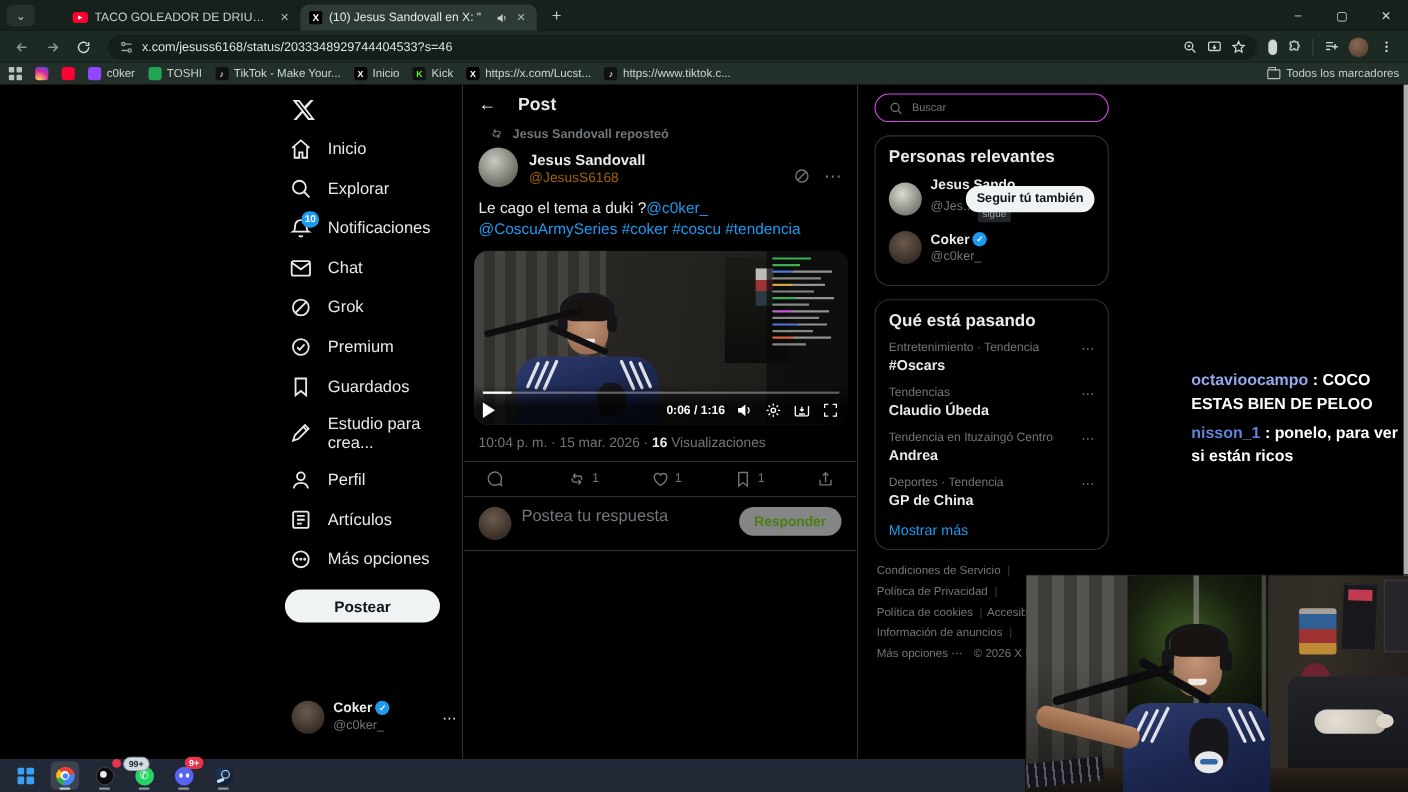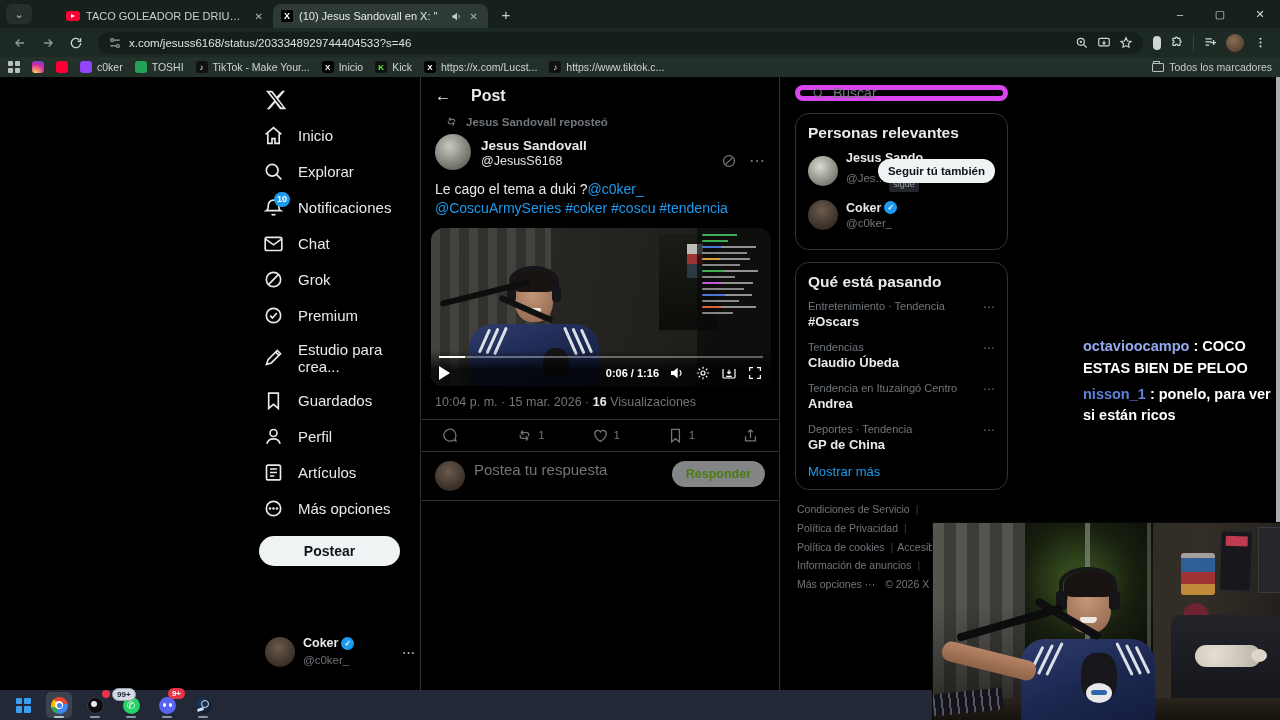--- a/index.html
+++ b/index.html
@@ -70,21 +70,21 @@
   
   .mcol { position:absolute; left:420px; top:0; width:360px; height:100%; border-left:1px solid #2f3336; border-right:1px solid #2f3336; }
   .mhead { display:flex; align-items:center; gap:20px; padding:10px 14px 8px 14px; }
   .back-ar { font-size:16px; color:#e7e9ea; }
   .mtitle { font-size:16px; font-weight:bold; }
   .repost-line { display:flex; align-items:center; gap:8px; padding:2px 14px 2px 24px; color:#71767b; font-size:11.5px; font-weight:bold; }
   .author-row { display:flex; align-items:flex-end; padding:4px 14px; }
   .author-row .av { width:36px; height:36px; border-radius:50%; background:radial-gradient(circle at 40% 35%, #c9c9c2, #6e6e66 70%, #42423c); }
   .author-names { margin-left:10px; line-height:1.25; }
   .a-name { font-size:13.5px; font-weight:bold; }
-  .a-handle { font-size:12.5px; color:#e5e5e5; }
+  .a-handle { font-size:12.5px; color:#a16207; }
   .author-right { margin-left:auto; display:flex; align-items:center; gap:12px; color:#71767b; }
   .post-text { padding:6px 14px 8px 14px; font-size:14px; line-height:1.35; }
   .link { color:#1d9bf0; text-decoration:none; }
 
   
   .video { position:relative; margin:2px 10px 0 10px; width:340px; height:158px; border-radius:13px; overflow:hidden; background:#090909; }
   .vscene { position:absolute; inset:0; background:linear-gradient(100deg,#2e2c29 0%,#262421 45%,#1c1a17 100%); }
   .v-curtain { position:absolute; left:0; top:0; width:120px; height:100%; background:repeating-linear-gradient(90deg,#4a4843 0 9px,#35332f 9px 19px); opacity:.8; }
   .v-window { position:absolute; left:228px; top:6px; width:58px; height:96px; background:linear-gradient(#1a1c16,#0c0d0a); }
   .v-door { position:absolute; left:256px; top:16px; width:16px; height:34px; background:linear-gradient(#d8d8d4 30%,#b33a3a 30% 60%,#30404a 60%); opacity:.85; }
@@ -116,21 +116,21 @@
   .act { display:flex; align-items:center; gap:5px; font-size:11.5px; flex:1; }
   .act:last-child { flex:0; }
   .aico { width:17px; height:17px; }
   .reply-row { display:flex; align-items:flex-start; padding:9px 14px; gap:9px; }
   .reply-row .av { width:30px; height:30px; border-radius:50%; background:radial-gradient(circle at 45% 35%, #6b5a4c, #241d18); flex:none; }
   .reply-ph { color:#71767b; font-size:15px; flex:1; }
   .reply-btn { background:rgba(239,243,244,.55); color:#4d7c0f; font-weight:bold; font-size:12.5px; border-radius:15px; padding:6px 14px; }
 
   
   .rsb { position:absolute; left:795px; top:0; width:213px; }
-  .searchbox { margin-top:8px; height:16px; border:5px solid #d946ef; border-radius:14px; display:flex; align-items:center; gap:8px; padding:0 12px; color:#71767b; font-size:14px; }
+  .searchbox { margin-top:8px; height:26px; border:1px solid #d946ef; border-radius:14px; display:flex; align-items:center; gap:8px; padding:0 12px; color:#71767b; font-size:10px; }
   .card { margin-top:12px; border:1px solid #2f3336; border-radius:14px; padding:10px 12px; }
   .card-title { font-size:15.5px; font-weight:bold; margin-bottom:8px; }
   .person { display:flex; align-items:center; margin:8px 0; }
   .person .av { width:30px; height:30px; border-radius:50%; flex:none; }
   .av-jesus { background:radial-gradient(circle at 40% 35%, #d9d9d2, #7e7e76 70%, #4a4a44); }
   .av-coker { background:radial-gradient(circle at 45% 35%, #6b5a4c, #241d18); }
   .p-info { margin-left:8px; line-height:1.3; min-width:0; }
   .p-name { font-size:12.5px; font-weight:bold; display:flex; align-items:center; gap:3px; white-space:nowrap; }
   .p-handle { font-size:11.5px; color:#71767b; display:flex; align-items:center; gap:4px; }
   .tag-tesigue { background:#22262a; color:#9ba0a5; font-size:9px; padding:1px 4px; border-radius:2px; }
@@ -400,33 +400,33 @@
             <svg width="21" height="21" viewBox="0 0 24 24" fill="none" stroke="#e7e9ea" stroke-width="1.9">
               <circle cx="12" cy="12" r="8.2"></circle>
               <path d="m8.2 12.2 2.6 2.6 5-5.6"></path>
             </svg>
           </span>
         <span>Premium</span>
       </div>
       <div class="nav-item">
         <span class="nicon">
             <svg width="21" height="21" viewBox="0 0 24 24" fill="none" stroke="#e7e9ea" stroke-width="1.9">
+              <path d="M6.5 3.5h11V21l-5.5-4.5L6.5 21z"></path>
+            </svg>
+          </span>
+        <span>Guardados</span>
+      </div>
+      <div class="nav-item">
+        <span class="nicon">
+            <svg width="21" height="21" viewBox="0 0 24 24" fill="none" stroke="#e7e9ea" stroke-width="1.9">
               <path d="M4 20l5.5-1.8L20 7.7l-3.7-3.7L5.8 14.5z"></path>
               <path d="m14.5 5.8 3.7 3.7"></path>
             </svg>
           </span>
         <span>Estudio para crea...</span>
-      </div>
-      <div class="nav-item">
-        <span class="nicon">
-            <svg width="21" height="21" viewBox="0 0 24 24" fill="none" stroke="#e7e9ea" stroke-width="1.9">
-              <path d="M6.5 3.5h11V21l-5.5-4.5L6.5 21z"></path>
-            </svg>
-          </span>
-        <span>Guardados</span>
       </div>
       <div class="nav-item">
         <span class="nicon">
             <svg width="21" height="21" viewBox="0 0 24 24" fill="none" stroke="#e7e9ea" stroke-width="1.9">
               <circle cx="12" cy="8" r="4"></circle>
               <path d="M4.5 20.5c.8-4 4-5.7 7.5-5.7s6.7 1.7 7.5 5.7"></path>
             </svg>
           </span>
         <span>Perfil</span>
       </div>

